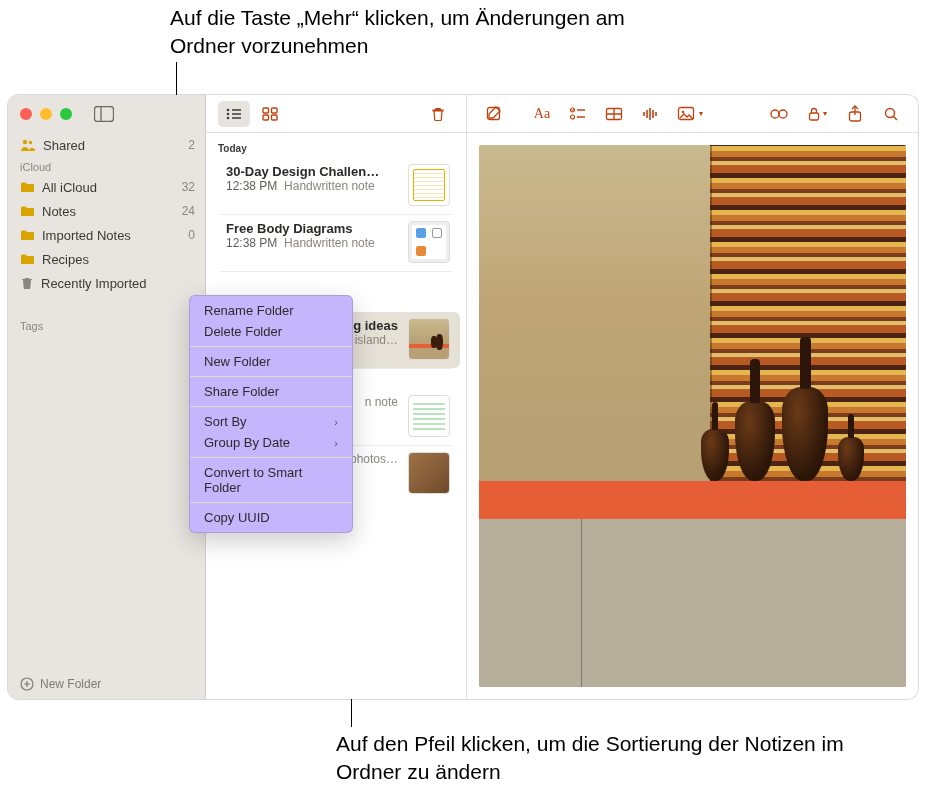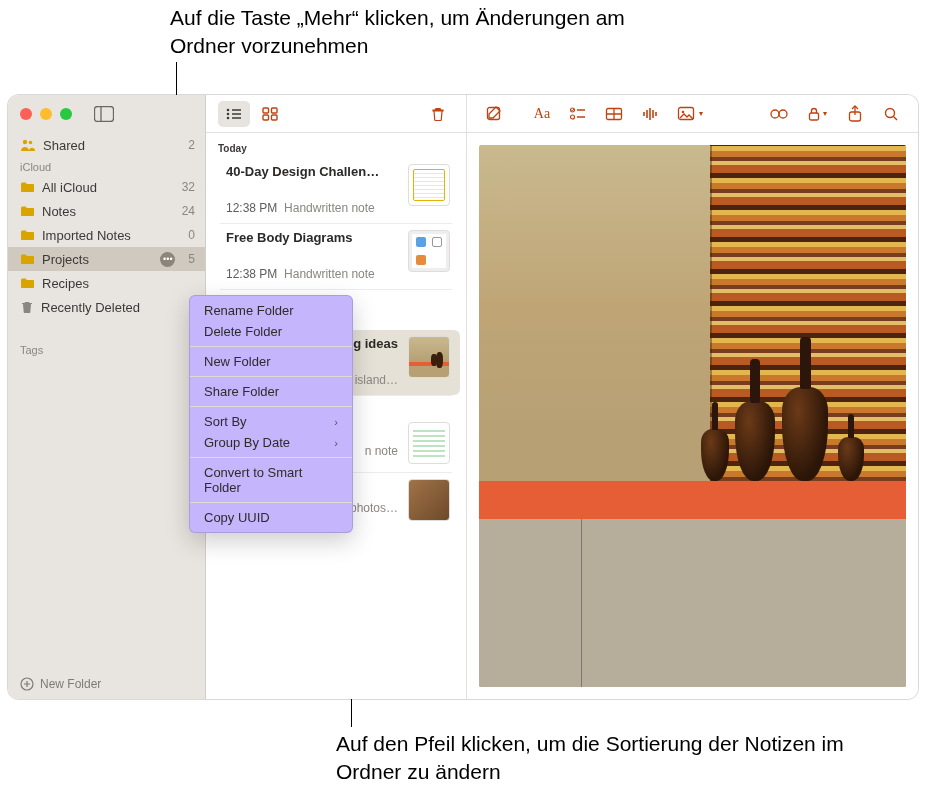--- a/index.html
+++ b/index.html
@@ -156,21 +156,20 @@
     white-space: nowrap;
     overflow: hidden;
     text-overflow: ellipsis;
   }
   .note-sub {
     font-size: 12px;
     color: #8a8680;
     white-space: nowrap;
     overflow:hidden;
     text-overflow:ellipsis;
-    margin-top:22px;
   }
   .note-sub .time { color:#5f5d59; }
   .thumb {
     width: 42px; height: 42px;
     border-radius: 4px;
     background: #eee;
     flex-shrink: 0;
     border: 1px solid #e0ddd8;
     position:relative;
     overflow:hidden;
@@ -327,45 +326,35 @@
     </div>
     <div class="sb-item">
       <span class="folder-icon">
           <svg width="15" height="12" viewBox="0 0 15 12">
             <path d="M1 3c0-1 .5-1.5 1.5-1.5h3L7 3h6c.8 0 1 .5 1 1v6c0 .8-.5 1-1 1H2c-.8 0-1-.5-1-1V3z" fill="currentColor"></path>
           </svg>
         </span>
       <span>Imported Notes</span>
       <span class="count">0</span>
     </div>
-    <div class="sb-item sel">
-      <span class="folder-icon">
-          <svg width="15" height="12" viewBox="0 0 15 12">
-            <path d="M1 3c0-1 .5-1.5 1.5-1.5h3L7 3h6c.8 0 1 .5 1 1v6c0 .8-.5 1-1 1H2c-.8 0-1-.5-1-1V3z" fill="currentColor"></path>
-          </svg>
-        </span>
-      <span>Projects</span>
-      <span class="more-btn">•••</span>
-      <span class="count" style="margin-left:6px;">5</span>
-    </div>
     <div class="sb-item">
       <span class="folder-icon">
           <svg width="15" height="12" viewBox="0 0 15 12">
             <path d="M1 3c0-1 .5-1.5 1.5-1.5h3L7 3h6c.8 0 1 .5 1 1v6c0 .8-.5 1-1 1H2c-.8 0-1-.5-1-1V3z" fill="currentColor"></path>
           </svg>
         </span>
       <span>Recipes</span>
     </div>
     <div class="sb-item">
       <span class="trash-icon">
           <svg width="14" height="14" viewBox="0 0 14 14">
             <path d="M3 4h8l-.7 8c0 .6-.4 1-1 1H4.7c-.6 0-1-.4-1-1L3 4zm2-2h4l.5 1H4.5L5 2zm-3 1h10v1H2V3z" fill="currentColor"></path>
           </svg>
         </span>
-      <span>Recently Deleted</span>
+      <span>Recently Imported</span>
     </div>
 
     <div class="sb-section-lbl" style="margin-top:21px;">Tags</div>
 
     <div class="sb-footer">
       <span>
           <svg width="14" height="14" viewBox="0 0 14 14">
             <circle cx="7" cy="7" r="6" fill="none" stroke="currentColor" stroke-width="1.2"></circle>
             <line x1="7" y1="4" x2="7" y2="10" stroke="currentColor" stroke-width="1.2"></line>
             <line x1="4" y1="7" x2="10" y2="7" stroke="currentColor" stroke-width="1.2"></line>
@@ -400,21 +389,21 @@
         <svg width="16" height="16" viewBox="0 0 16 16">
             <path d="M4 5h8l-.7 8.5c0 .6-.4 1-1 1H5.7c-.6 0-1-.4-1-1L4 5zm2-2.5h4l.5 1H5.5L6 2.5zM3 4h10v1H3V4z" fill="none" stroke="currentColor" stroke-width="1.2"></path>
           </svg>
       </div>
     </div>
     <div class="notes-scroll">
       <div class="section-head">Today</div>
 
       <div class="note-row">
         <div class="note-text">
-          <div class="note-title">40-Day Design Challen…</div>
+          <div class="note-title">30-Day Design Challen…</div>
           <div class="note-sub"><span class="time">12:38 PM</span>&nbsp;&nbsp;<span>Handwritten note</span></div>
         </div>
         <div class="thumb" style="background:linear-gradient(#fff,#fff);">
             <div style="position:absolute;inset:4px;border:1px solid #e0b400;border-radius:2px;background:repeating-linear-gradient(#fff 0 3px,#f4e9b5 3px 4px);"></div>
           </div>
       </div>
       <div class="divider"></div>
 
       <div class="note-row">
         <div class="note-text">

